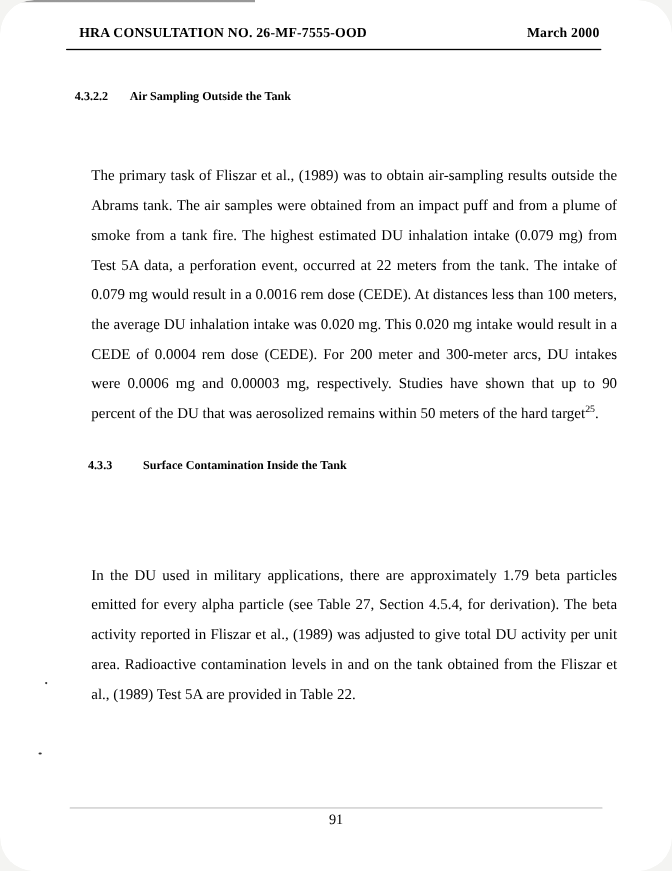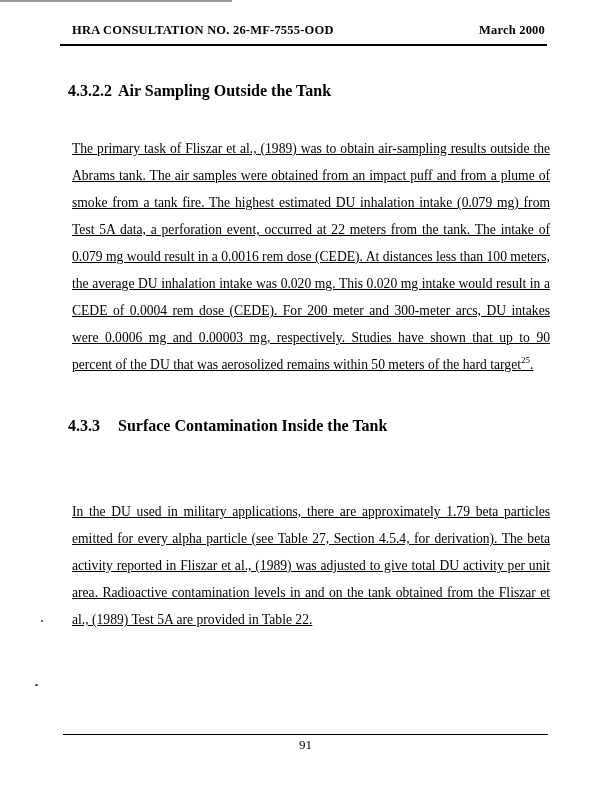--- a/index.html
+++ b/index.html
@@ -1,15 +1,15 @@
 <!DOCTYPE html>
 <html><head>
 <meta charset="utf-8">
 <style>
-  * { box-sizing: border-box; }
+  * { box-sizing: border-box; border-radius: 31px; }
   html, body { margin: 0; padding: 0; }
   body {
     width: 611px;
     height: 792px;
     background: #f4f4f2;
     font-family: "Liberation Serif", "DejaVu Serif", serif;
     color: #000;
   }
   .page {
     position: relative;
@@ -47,38 +47,37 @@
     width: 487px;
     height: 0;
     border-top: 2px solid #000;
   }
 
   .section-heading {
     position: absolute;
     left: 68px;
     width: 478px;
     font-weight: bold;
-    font-size: 16px;
+    font-size: 11px;
   }
   .section-heading .sec-num {
     display: inline-block;
     width: 50px;
   }
   .heading-1 { top: 82px; }
-  .heading-2 { top: 417px; }
+  .heading-2 { top: 417px; margin-left: 12px; }
 
   .para {
     position: absolute;
     left: 68px;
     width: 478px;
     font-size: 13.6px;
     line-height: 27px;
     text-align: justify;
-    margin: 4px;
-    text-decoration: underline;
+    margin: 15px;
   }
   .para-1 { top: 131px; }
   .para-2 { top: 494px; }
 
   sup.fn {
     font-size: 9px;
     line-height: 0;
     vertical-align: super;
   }
 

